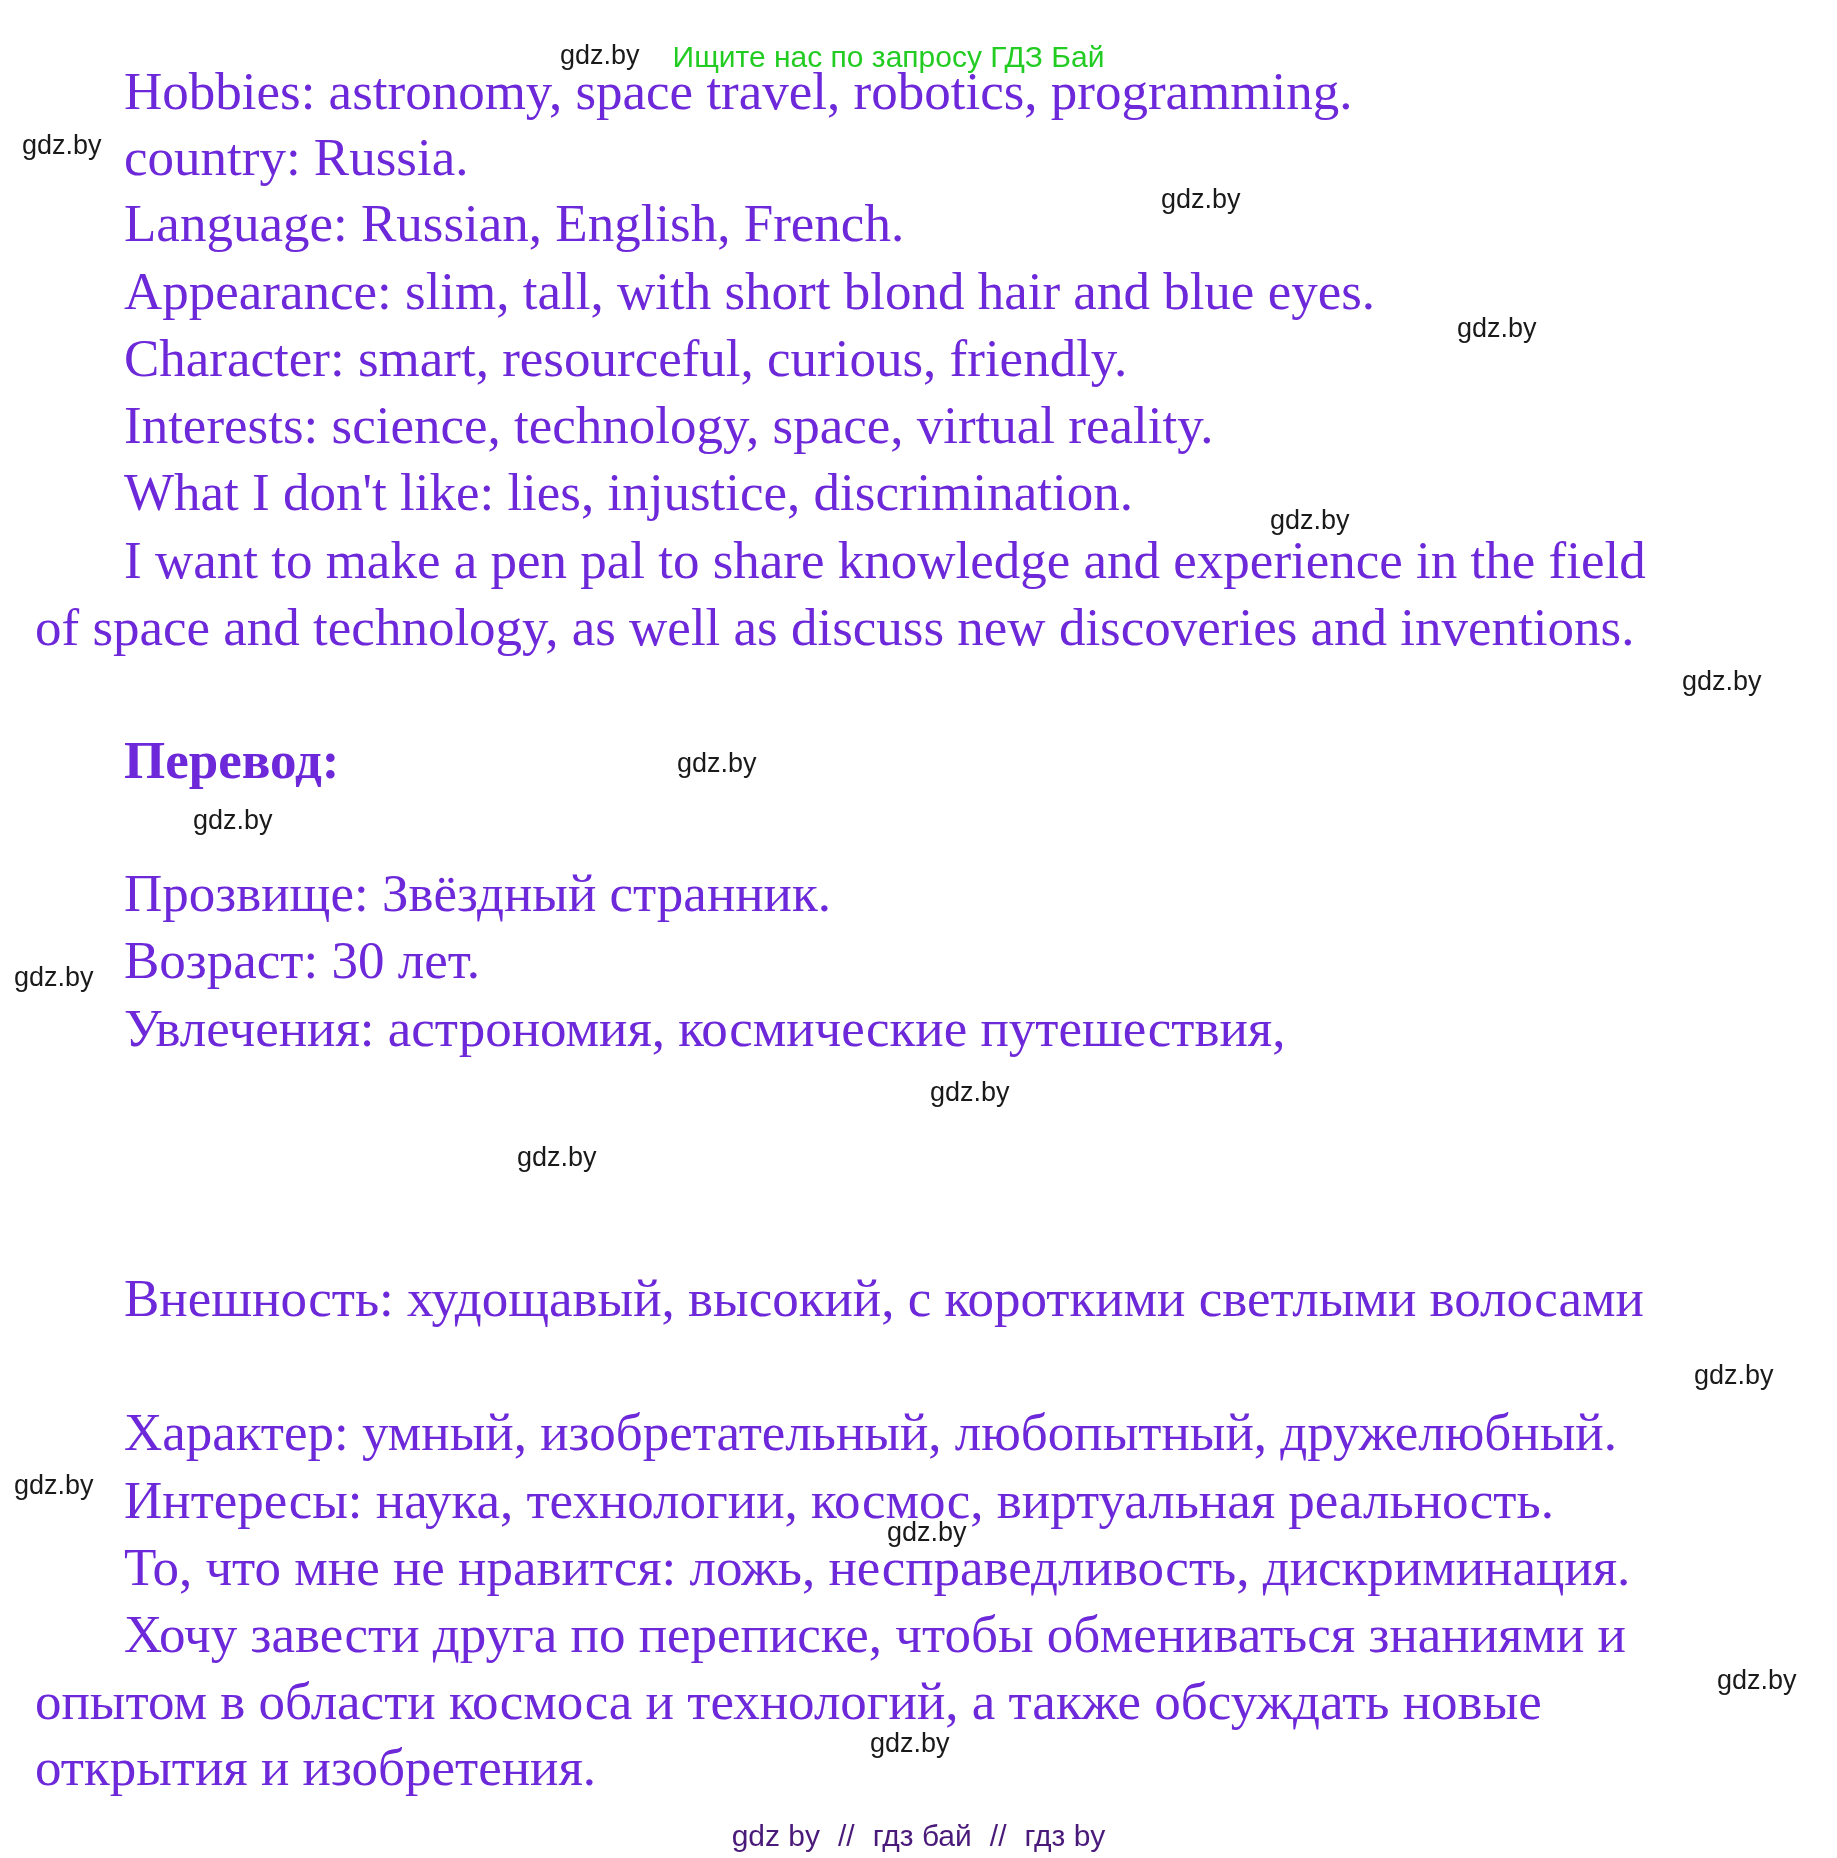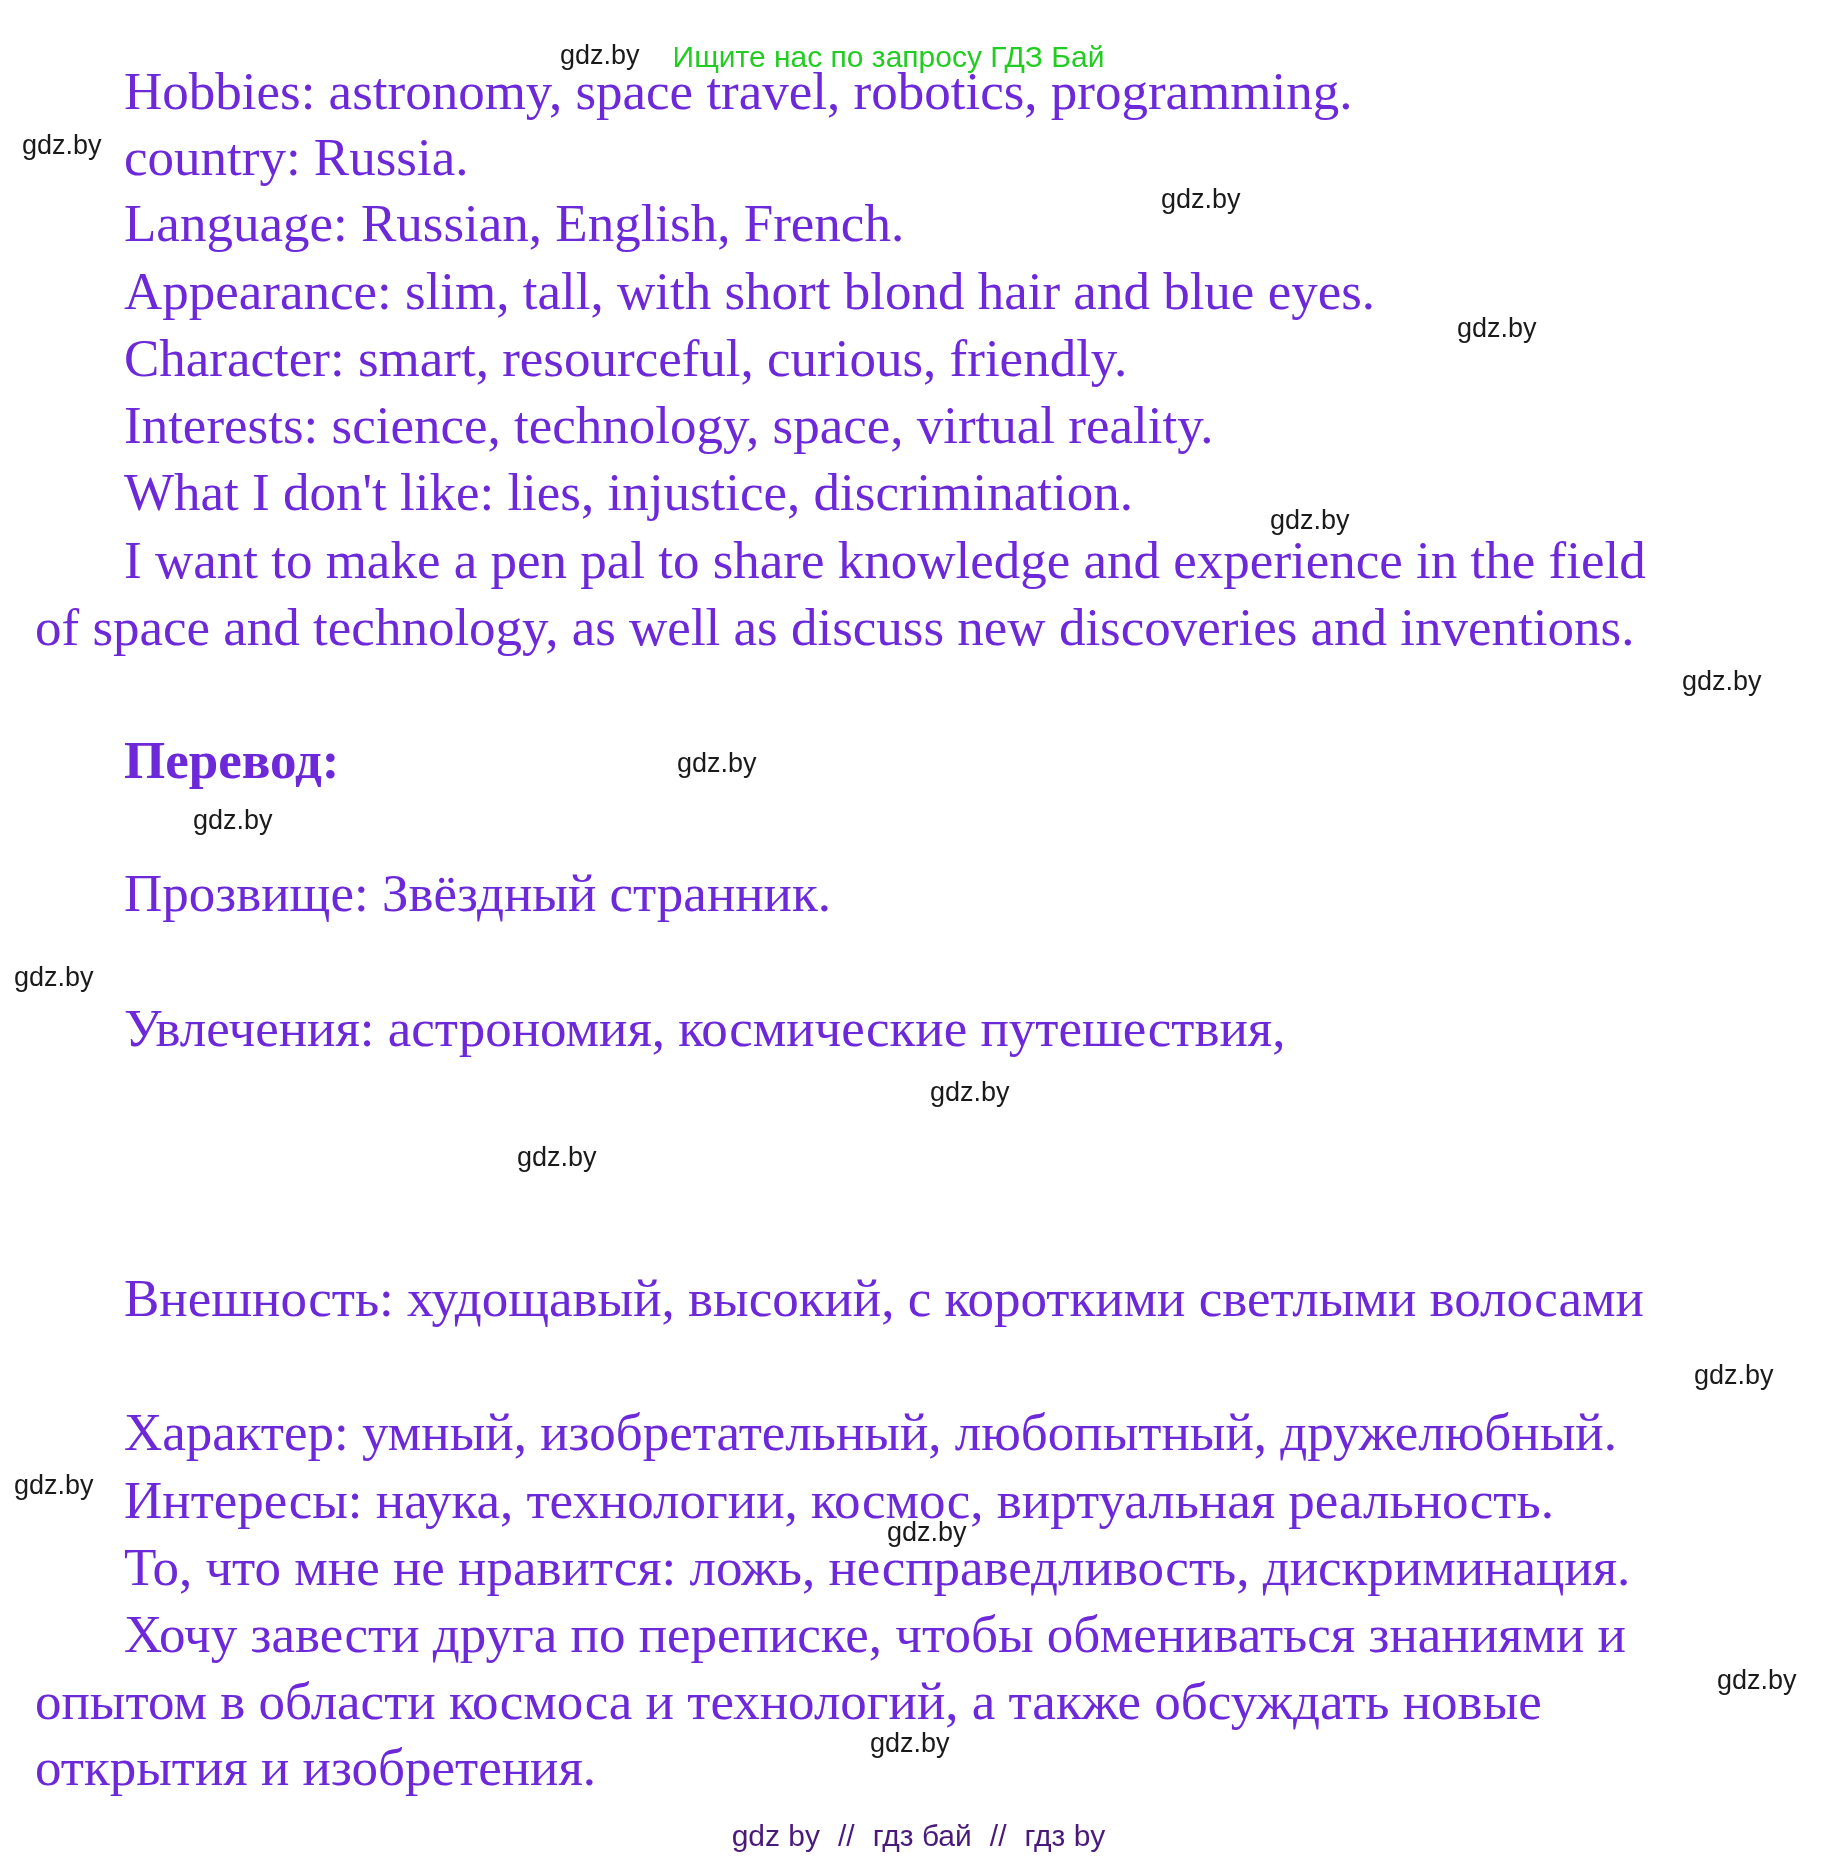--- a/index.html
+++ b/index.html
@@ -35,20 +35,21 @@
   <div class="line indent" style="top:265px;">Appearance: slim, tall, with short blond hair and blue eyes.</div>
   <div class="line indent" style="top:332px;">Character: smart, resourceful, curious, friendly.</div>
   <div class="line indent" style="top:399px;">Interests: science, technology, space, virtual reality.</div>
   <div class="line indent" style="top:466px;">What I don't like: lies, injustice, discrimination.</div>
   <div class="line indent" style="top:534px;">I want to make a pen pal to share knowledge and experience in the field</div>
   <div class="line flush" style="top:601px;">of space and technology, as well as discuss new discoveries and inventions.</div>
 
   <div class="line indent heading" style="top:734px;">Перевод:</div>
 
   <div class="line indent" style="top:867px;">Прозвище: Звёздный странник.</div>
+  <div class="line indent" style="top:934px;">Возраст: 30 лет.</div>
   <div class="line indent" style="top:1002px;">Увлечения: астрономия, космические путешествия,</div>
   <div class="line indent" style="top:1272px;">Внешность: худощавый, высокий, с короткими светлыми волосами</div>
   <div class="line indent" style="top:1406px;">Характер: умный, изобретательный, любопытный, дружелюбный.</div>
   <div class="line indent" style="top:1474px;">Интересы: наука, технологии, космос, виртуальная реальность.</div>
   <div class="line indent" style="top:1541px;">То, что мне не нравится: ложь, несправедливость, дискриминация.</div>
   <div class="line indent" style="top:1608px;">Хочу завести друга по переписке, чтобы обмениваться знаниями и</div>
   <div class="line flush" style="top:1675px;">опытом в области космоса и технологий, а также обсуждать новые</div>
   <div class="line flush" style="top:1741px;">открытия и изобретения.</div>
 
   <div class="wm" style="left:560px; top:40px;">gdz.by</div>

